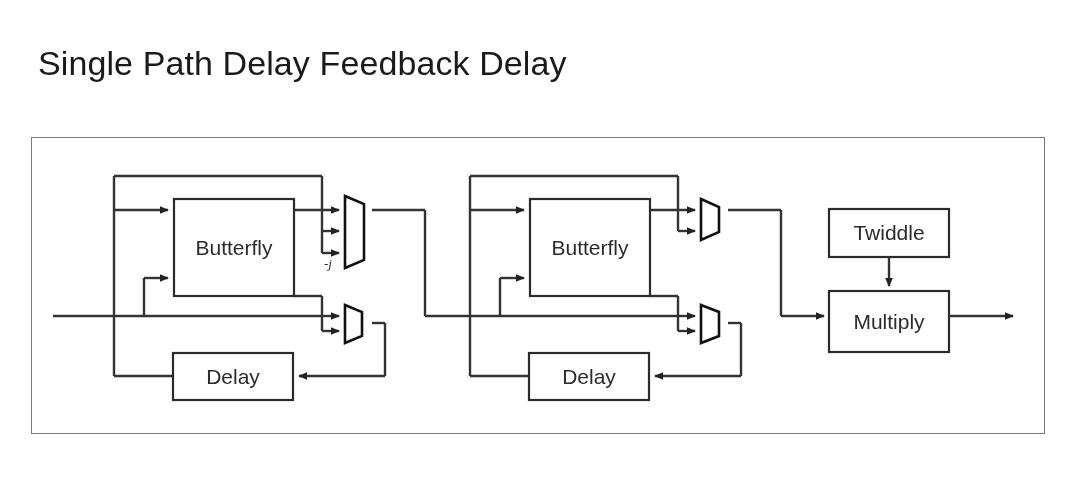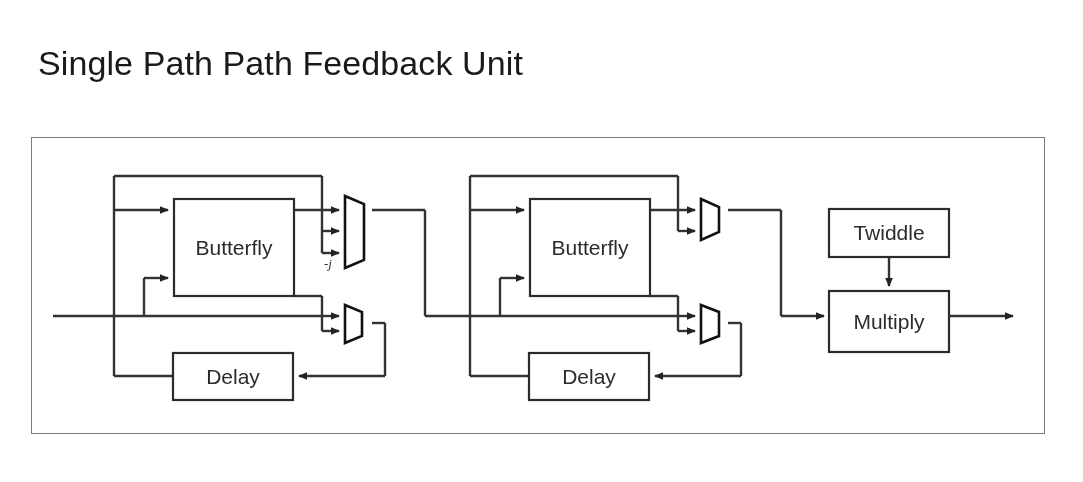--- a/index.html
+++ b/index.html
@@ -25,21 +25,21 @@
   }
   .wire{stroke:#333333;stroke-width:2.4;fill:none;}
   .box{stroke:#2b2b2b;stroke-width:2.2;fill:#ffffff;}
   .mux{stroke:#111111;stroke-width:2.6;fill:#ffffff;}
 </style>
 </head>
 <body>
 
 <div id="root">
 
-  <div id="page-title">Single Path Path Feedback Unit</div>
+  <div id="page-title">Single Path Delay Feedback Delay</div>
 
   <div id="diagram-frame"></div>
 
   <svg id="diagram-svg" viewBox="0 0 1083 482" xmlns="http://www.w3.org/2000/svg">
     <defs>
       <marker id="arrow" markerWidth="9" markerHeight="9" refX="8" refY="4.2" orient="auto" markerUnits="userSpaceOnUse">
         <path d="M0,0.4 L9,4.2 L0,8 z" fill="#222222"></path>
       </marker>
       <marker id="arrowL" markerWidth="9" markerHeight="9" refX="8" refY="4.2" orient="auto" markerUnits="userSpaceOnUse">
         <path d="M0,0.4 L9,4.2 L0,8 z" fill="#222222"></path>

